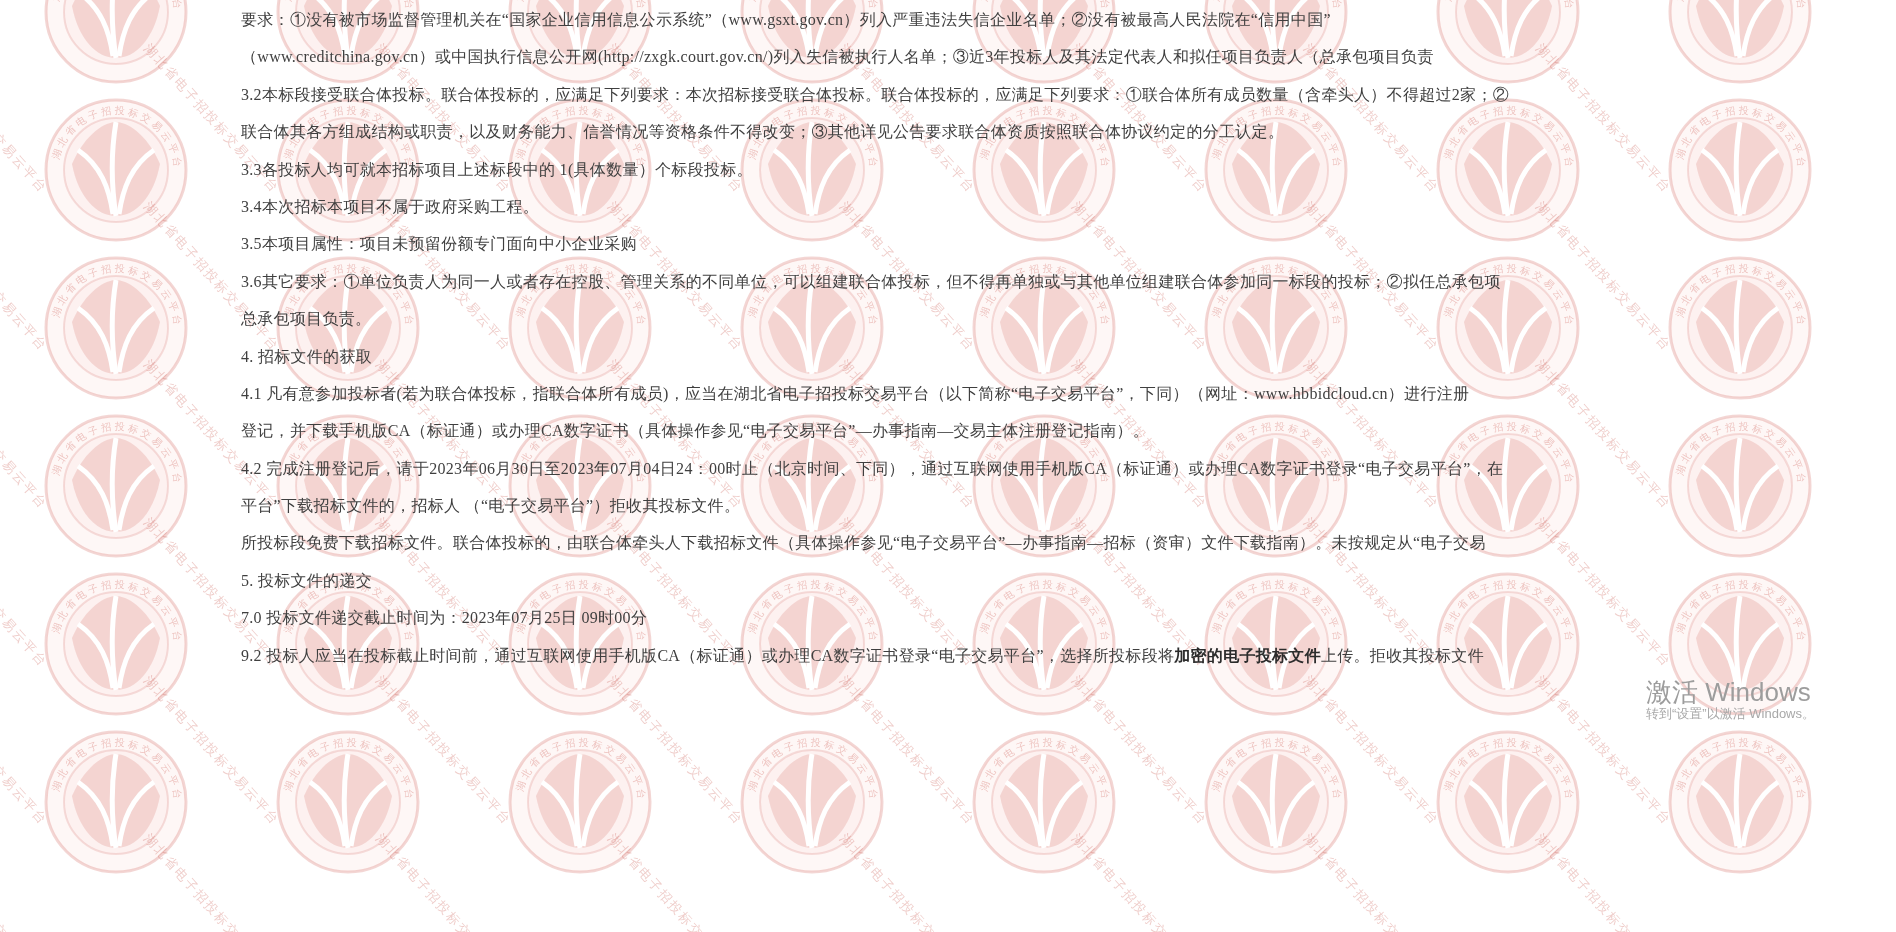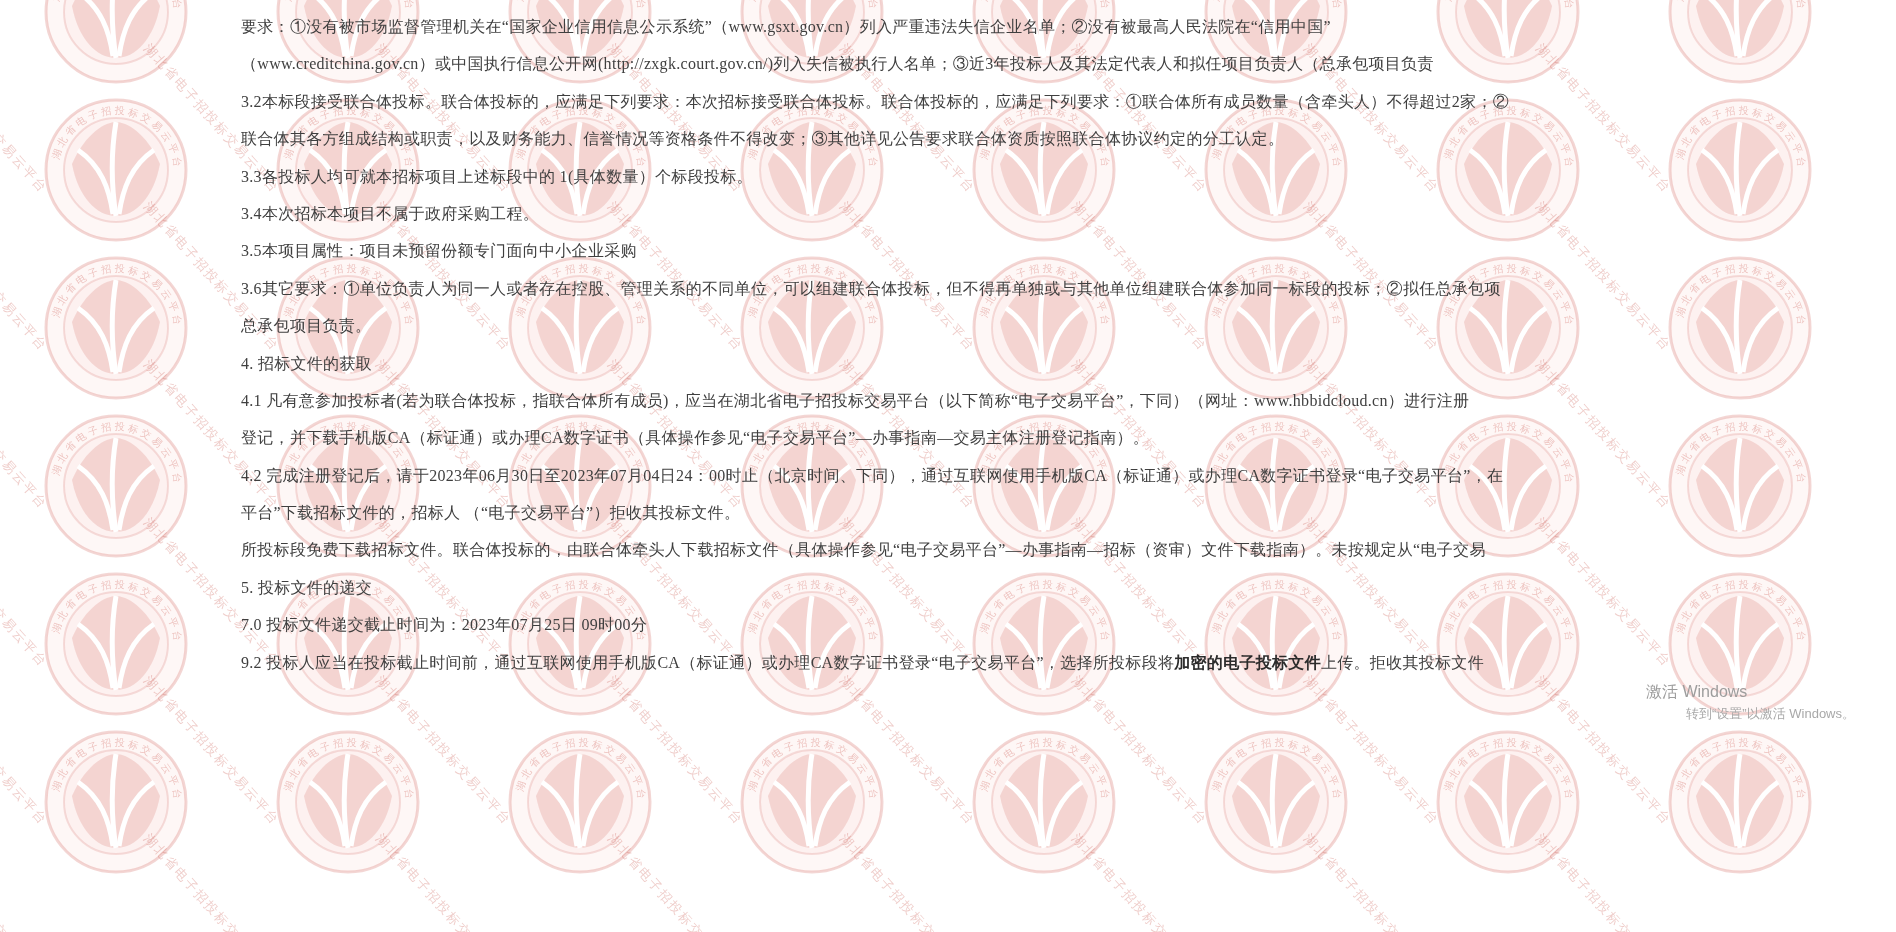--- a/index.html
+++ b/index.html
@@ -11,24 +11,24 @@
   #watermark-layer{position:absolute;inset:0;z-index:1;overflow:hidden;pointer-events:none;}
   .wm-seal{position:absolute;width:150px;height:150px;}
   .wm-diag{
     position:absolute;font-family:"Liberation Sans","DejaVu Sans",sans-serif;
     font-size:13px;letter-spacing:2px;color:rgba(203,88,78,0.30);
     transform:rotate(48deg);transform-origin:left top;white-space:nowrap;
   }
   
   #activation{position:absolute;z-index:2;left:1646px;top:680px;
     font-family:"Liberation Sans","DejaVu Sans",sans-serif;color:#9d9d9d;}
-  #activation .l1{font-size:16px;line-height:24px;}
-  #activation .l2{font-size:13px;line-height:20px;color:#a8a8a8;margin-left:40px;}
+  #activation .l1{font-size:26px;line-height:24px;}
+  #activation .l2{font-size:13px;line-height:20px;color:#a8a8a8;}
   
-  #doc{position:absolute;z-index:3;left:241px;top:8px;width:1430px;}
+  #doc{position:absolute;z-index:3;left:241px;top:1px;width:1430px;}
   .doc-line{
     height:37.4px;line-height:37.4px;white-space:nowrap;
     font-size:16px;letter-spacing:0.3px;color:#3f3f3f;
   }
   .doc-line span.bold{font-weight:bold;color:#2c2c2c;}
 </style>
 </head>
 <body>
 
 <svg width="0" height="0" style="position:absolute" aria-hidden="true">

